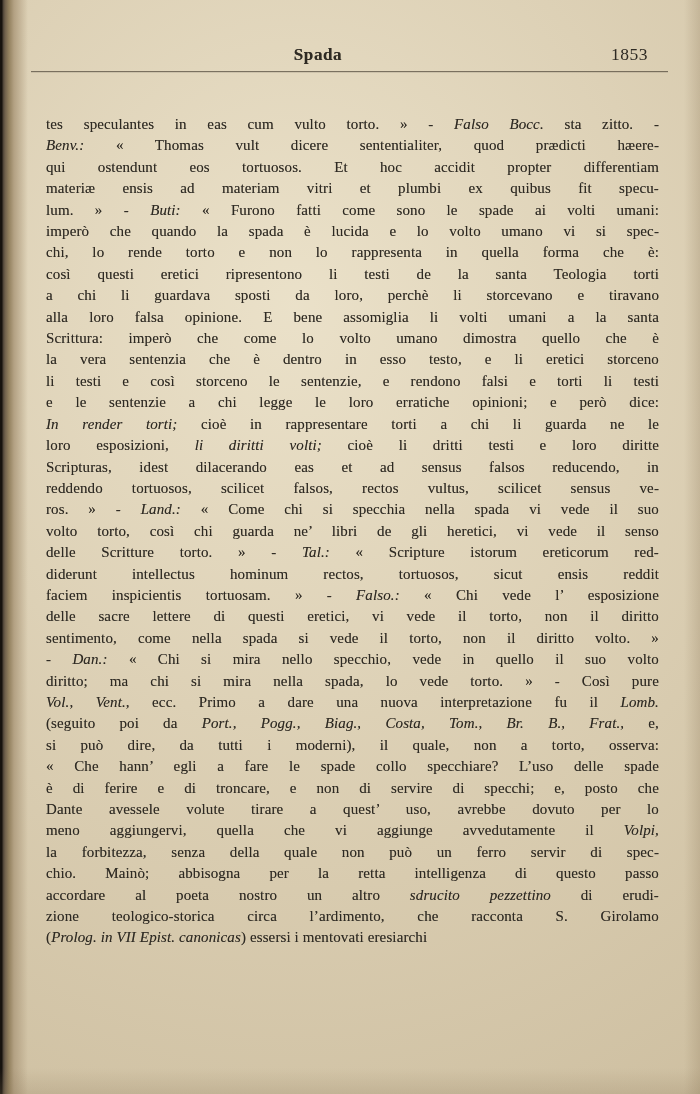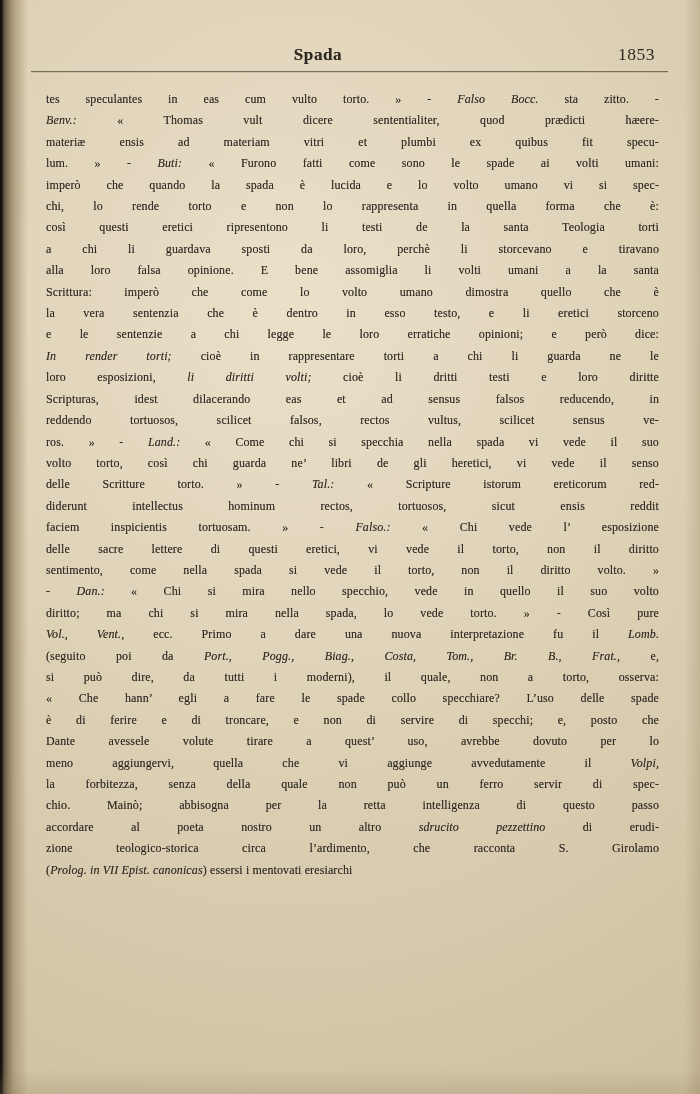--- a/index.html
+++ b/index.html
@@ -33,31 +33,31 @@
     position: absolute; left: 0; right: 0; bottom: 0; height: 26px;
     background: linear-gradient(0deg, rgba(140,120,90,0.22), rgba(140,120,90,0));
   }
   .running-head-title {
     position: absolute; top: 45px; left: 318px;
     transform: translateX(-50%);
     font-size: 17px; font-weight: bold; letter-spacing: 0.6px;
     text-shadow: 0 0 0.5px rgba(46,42,35,0.6);
   }
   .page-number {
-    position: absolute; top: 44px; right: 45px;
+    position: absolute; top: 44px; right: 52px;
     font-size: 17.5px; letter-spacing: 0.5px;
   }
   .head-rule {
     position: absolute; top: 71px; left: 31px; width: 637px; height: 1px;
     background: rgba(58,50,38,0.62);
     box-shadow: 0 1px 0 rgba(58,50,38,0.12);
   }
   .page-body {
-    position: absolute; left: 46px; top: 89px; width: 613px;
-    font-size: 12px; line-height: 21.4px;
+    position: absolute; left: 46px; top: 114px; width: 613px;
+    font-size: 15px; line-height: 21.4px;
     letter-spacing: 0.12px;
     text-align: justify;
     text-shadow: 0 0 0.5px rgba(46,42,35,0.45);
   }
   .line { text-align-last: justify; }
   .line.last { text-align-last: left; font-family: Liberation Serif, serif; }
   .line em { font-style: italic; }
 </style>
 </head>
 <body>
@@ -69,29 +69,31 @@
 
   <div class="running-head-title">Spada</div>
 
   <div class="page-number">1853</div>
 
   <div class="head-rule"></div>
 
   <div class="page-body">
       <div class="line"><span>tes speculantes in eas cum vulto torto. » - </span><em>Falso Bocc.</em><span> sta zitto. -</span></div>
       <div class="line"><em>Benv.:</em><span> « Thomas vult dicere sententialiter, quod prædicti hæere-</span></div>
+      <div class="line"><span>qui ostendunt eos tortuosos. Et hoc accidit propter differentiam</span></div>
       <div class="line"><span>materiæ ensis ad materiam vitri et plumbi ex quibus fit specu-</span></div>
       <div class="line"><span>lum. » - </span><em>Buti:</em><span> « Furono fatti come sono le spade ai volti umani:</span></div>
       <div class="line"><span>imperò che quando la spada è lucida e lo volto umano vi si spec-</span></div>
       <div class="line"><span>chi, lo rende torto e non lo rappresenta in quella forma che è:</span></div>
       <div class="line"><span>così questi eretici ripresentono li testi de la santa Teologia torti</span></div>
       <div class="line"><span>a chi li guardava sposti da loro, perchè li storcevano e tiravano</span></div>
       <div class="line"><span>alla loro falsa opinione. E bene assomiglia li volti umani a la santa</span></div>
       <div class="line"><span>Scrittura: imperò che come lo volto umano dimostra quello che è</span></div>
       <div class="line"><span>la vera sentenzia che è dentro in esso testo, e li eretici storceno</span></div>
+      <div class="line"><span>li testi e così storceno le sentenzie, e rendono falsi e torti li testi</span></div>
       <div class="line"><span>e le sentenzie a chi legge le loro erratiche opinioni; e però dice:</span></div>
       <div class="line"><em>In render torti;</em><span> cioè in rappresentare torti a chi li guarda ne le</span></div>
       <div class="line"><span>loro esposizioni, </span><em>li diritti volti;</em><span> cioè li dritti testi e loro diritte</span></div>
       <div class="line"><span>Scripturas, idest dilacerando eas et ad sensus falsos reducendo, in</span></div>
       <div class="line"><span>reddendo tortuosos, scilicet falsos, rectos vultus, scilicet sensus ve-</span></div>
       <div class="line"><span>ros. » - </span><em>Land.:</em><span> « Come chi si specchia nella spada vi vede il suo</span></div>
       <div class="line"><span>volto torto, così chi guarda ne’ libri de gli heretici, vi vede il senso</span></div>
       <div class="line"><span>delle Scritture torto. » - </span><em>Tal.:</em><span> « Scripture istorum ereticorum red-</span></div>
       <div class="line"><span>diderunt intellectus hominum rectos, tortuosos, sicut ensis reddit</span></div>
       <div class="line"><span>faciem inspicientis tortuosam. » - </span><em>Falso.:</em><span> « Chi vede l’ esposizione</span></div>

